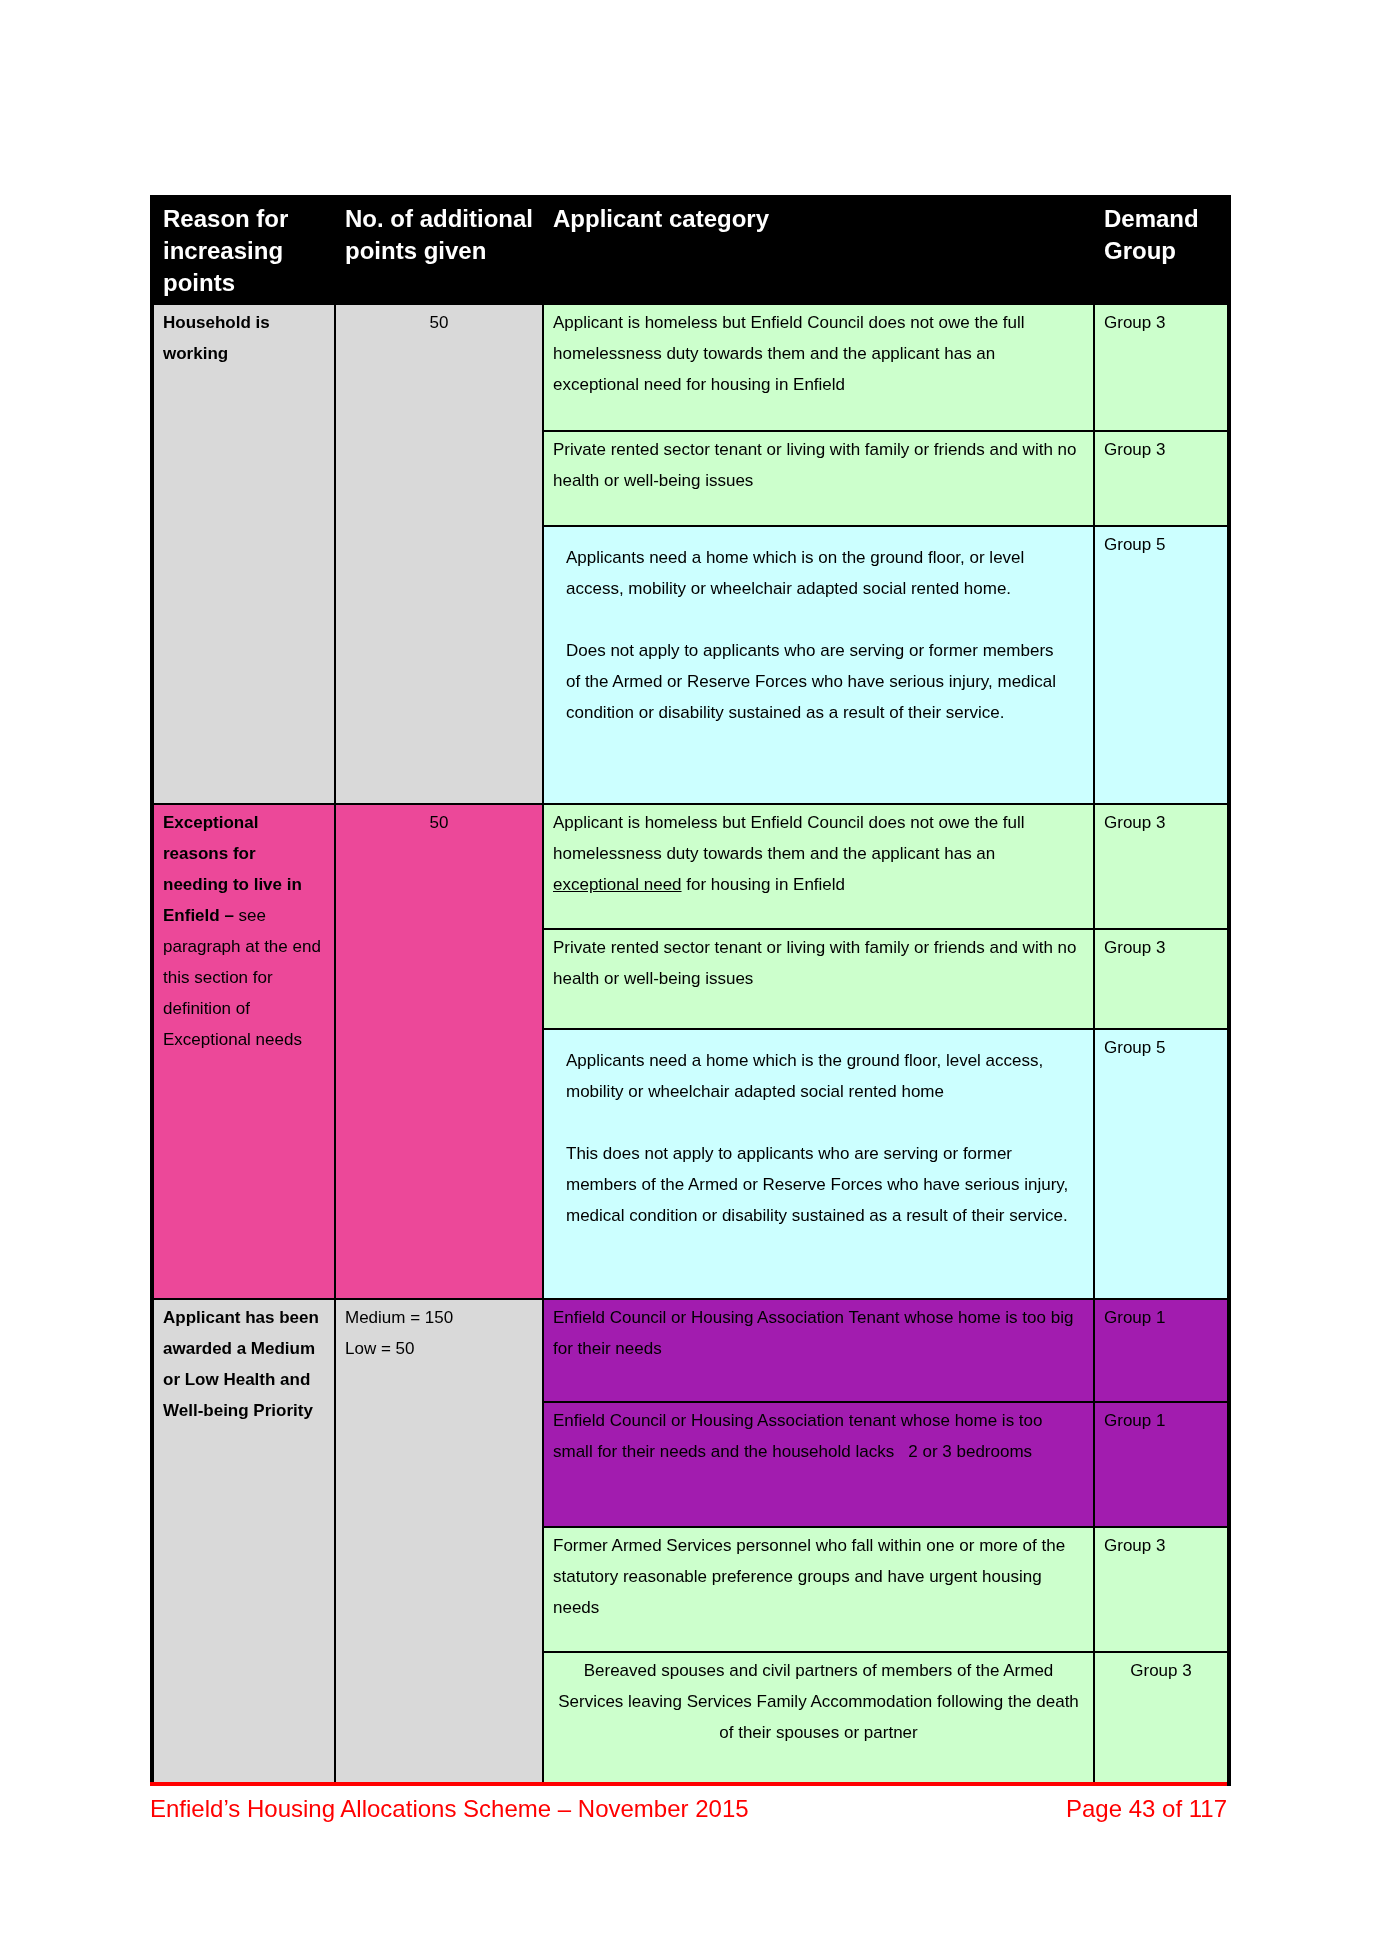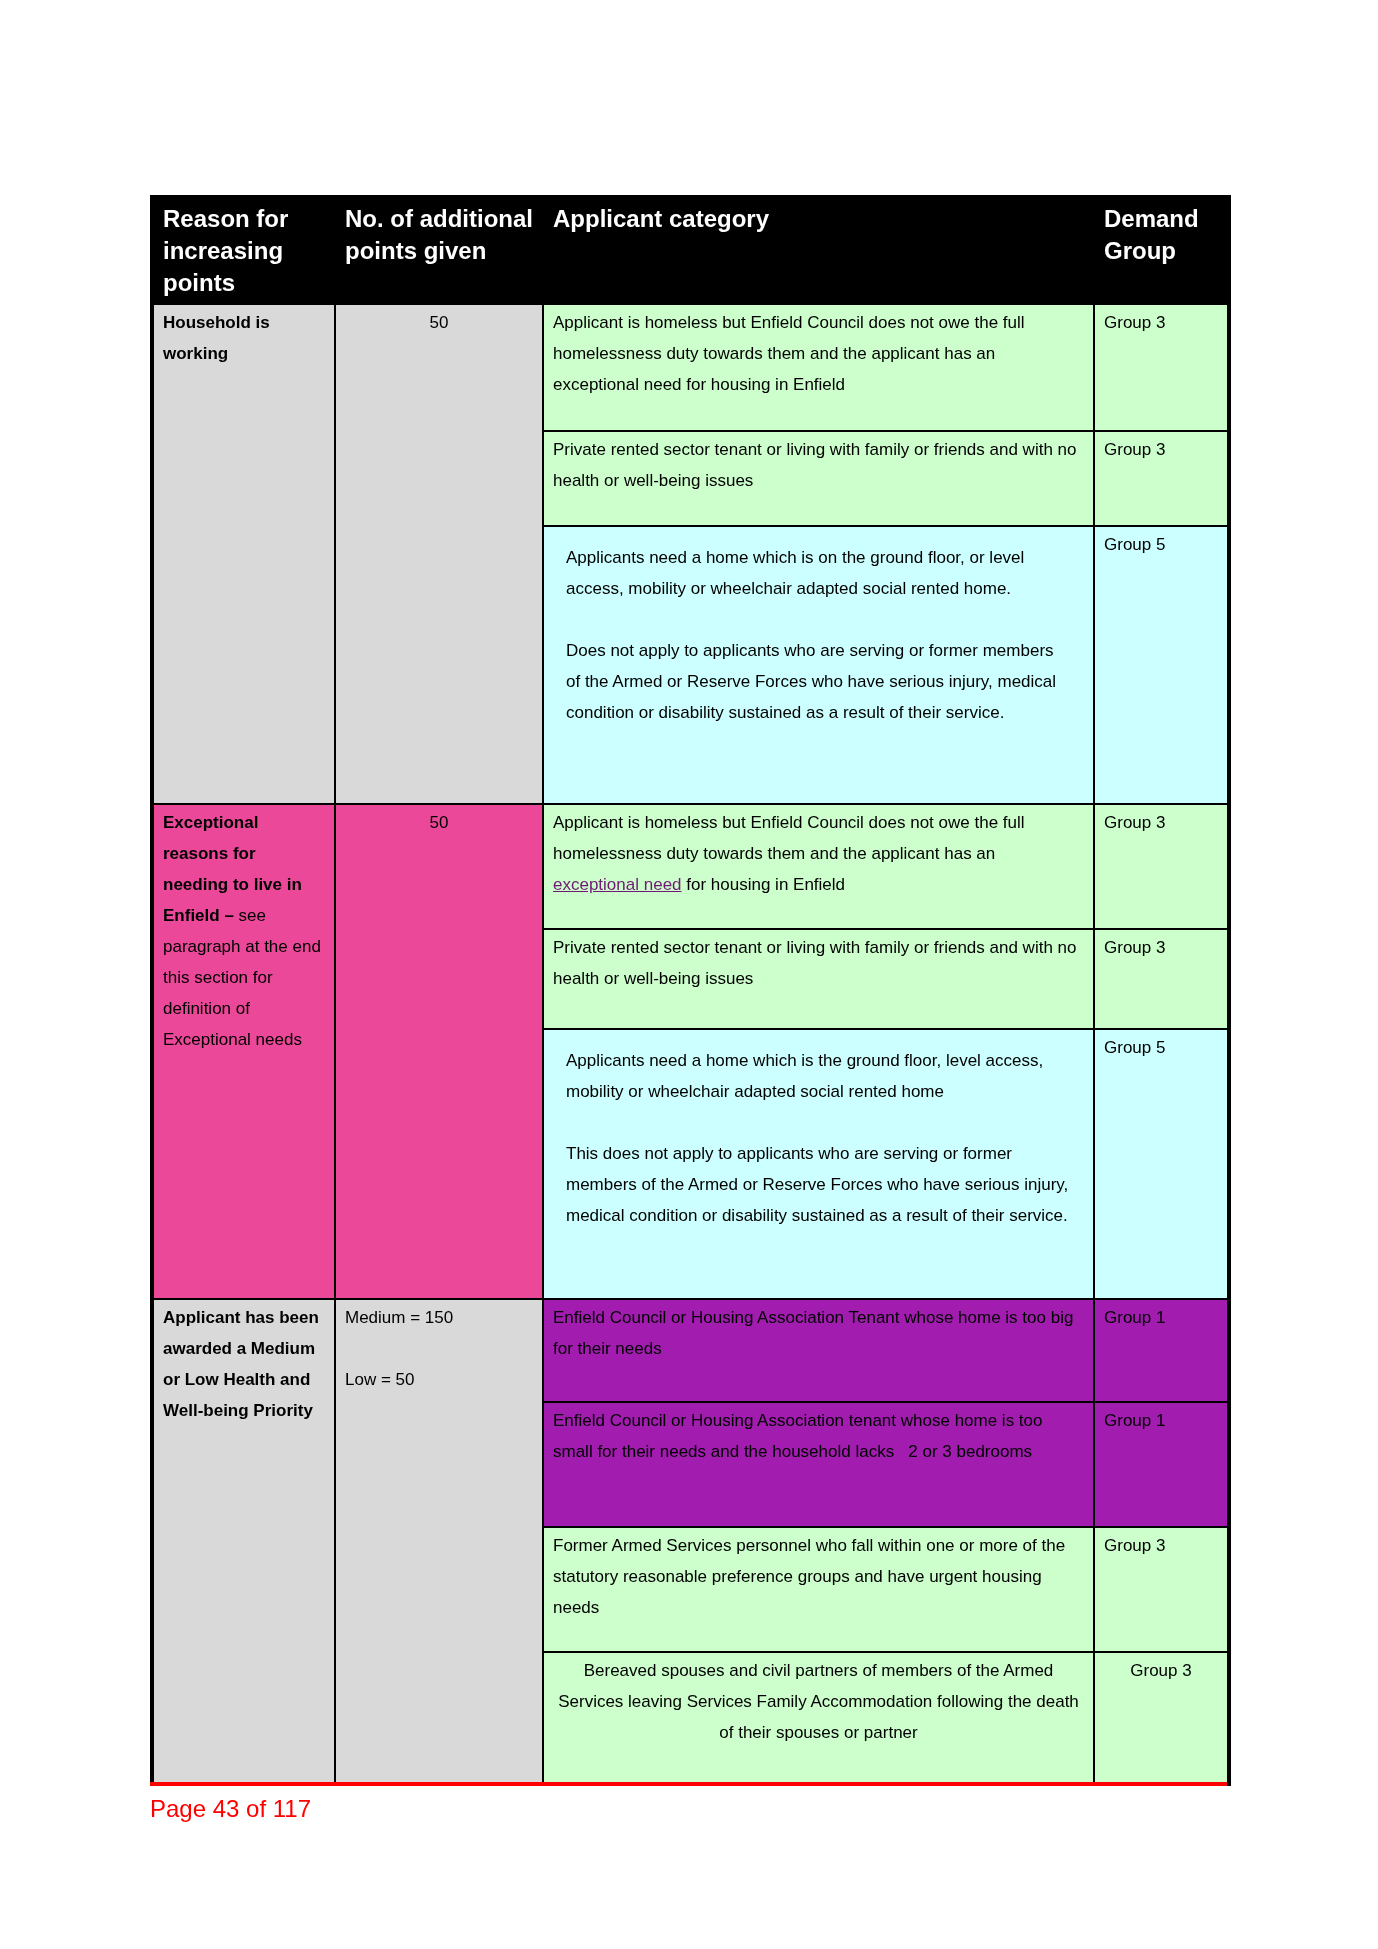--- a/index.html
+++ b/index.html
@@ -26,22 +26,22 @@
   .bg-gray  { background:#d9d9d9; }
   .bg-white { background:#ec4899; }
   .bg-green { background:#ccffcc; }
   .bg-cyan  { background:#ccffff; }
   .bg-pink  { background:#a21caf; }
   .b { font-weight:bold; }
   .reason { font-size:23px; }
   .pts-center { text-align:center; }
   td.cat p { margin:13px; }
   td.cat p.p2 { margin-top:31px; }
-  .pts2 div.low { margin-top:31px; }
-  a.doclink { color:#701a75; text-decoration:underline; cursor:pointer; }
+  .pts2 div.low { }
+  a.doclink { color:#000000; text-decoration:underline; cursor:pointer; }
   
   tr.hdr  { height:98px; }
   tr.r1 { height:127px; } tr.r2 { height:95px;  } tr.r3 { height:278px; }
   tr.r4 { height:125px; } tr.r5 { height:100px; } tr.r6 { height:270px; }
   tr.r7 { height:103px; } tr.r8 { height:125px; } tr.r9 { height:125px; }
   tr.r10 { height:132px;text-align:center; }
   .footer-rule {
     position:absolute; left:150px; top:1782px; width:1077px; height:4px;
     background:#ff0000;
   }
@@ -135,16 +135,17 @@
       </tr>
       <tr class="r10">
         <td class="cat bg-green">Bereaved spouses and civil partners of members of the Armed Services leaving Services Family Accommodation following the death of their spouses or partner</td>
         <td class="bg-green">Group 3</td>
       </tr>
     </tbody>
   </table>
 
   <div class="footer-rule"></div>
   <div class="footer-row">
+    <span>Enfield’s Housing Allocations Scheme – November 2015</span>
     <span>Page 43 of 117</span>
   </div>
 
 </div>
 
 </body></html>

